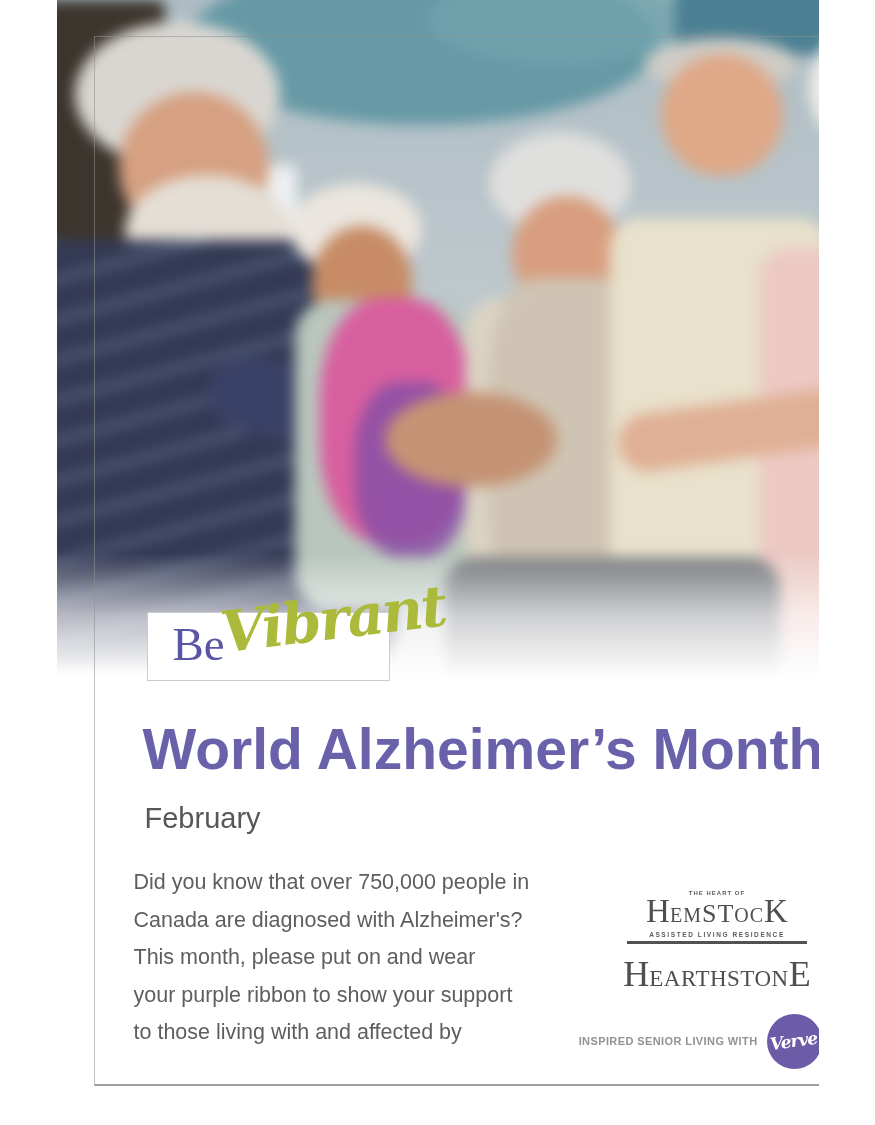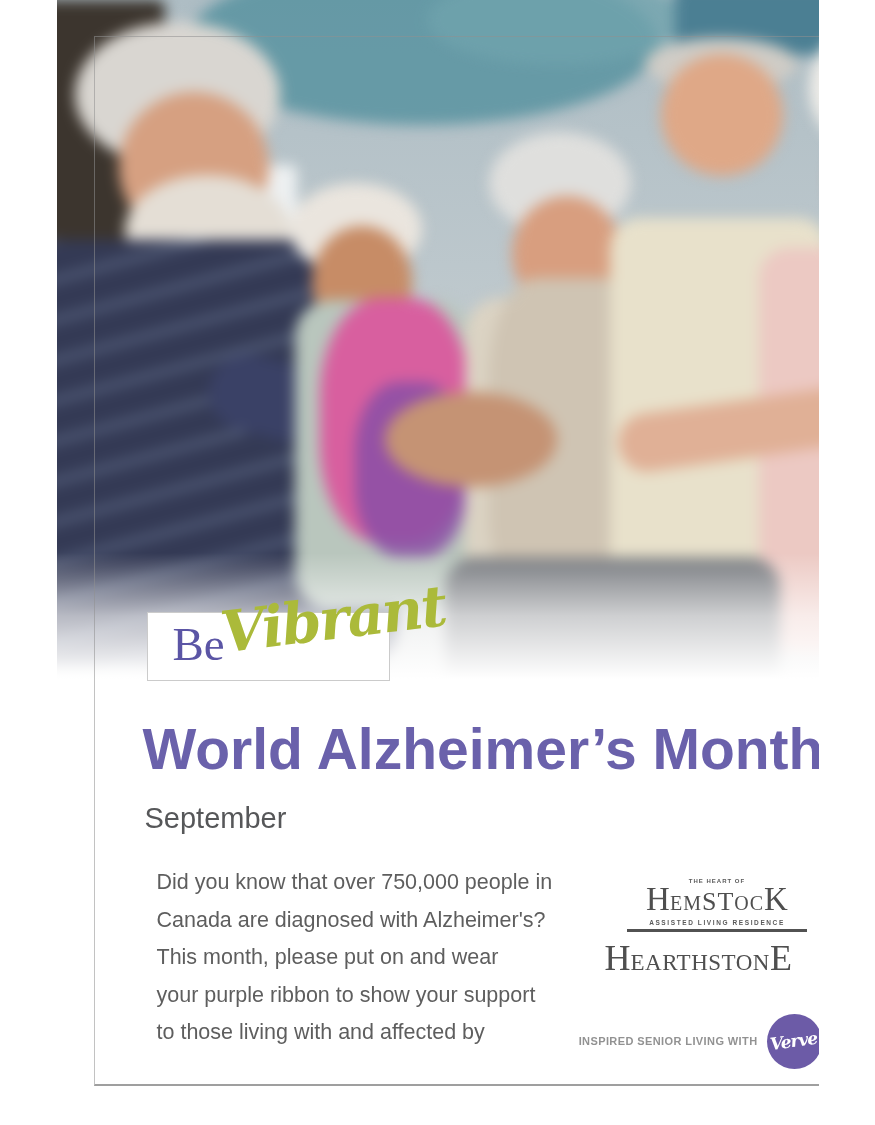--- a/index.html
+++ b/index.html
@@ -80,37 +80,37 @@
   .title {
     position:absolute; left:86px; top:716px; z-index:4;
     font-family:Liberation Sans, sans-serif; font-size:57px; color:#6a61ab;
     white-space:nowrap;
   }
   .subtitle {
     position:absolute; left:88px; top:802px; z-index:4;
     font-size:29px; color:#565759;
   }
   .body-text {
-    position:absolute; left:100px; top:864px; width:440px; z-index:4;
+    position:absolute; left:77px; top:864px; width:440px; z-index:4;
     font-size:21.5px; line-height:37.5px; color:#5e5e5e;
     white-space:pre-line;
   }
 
   
   .logo-col { position:absolute; left:548px; top:878px; width:225px; z-index:4; color:#4f4f4f; }
-  .hemstock { width:180px; margin:0 auto; text-align:center; }
+  .hemstock { width:180px; margin:12px auto; text-align:center; }
   .hemstock .tiny-top { font-size:6px; letter-spacing:1px; font-weight:bold; color:#5a5a5a; }
   .hemstock .name { font-family:"Liberation Serif", serif; line-height:30px; white-space:nowrap; }
   .hemstock .big   { font-size:33px; }
   .hemstock .small { font-size:20px; letter-spacing:1px; }
   .hemstock .med   { font-size:26px; letter-spacing:1px; }
   .hemstock .tiny-bottom { font-size:6.5px; letter-spacing:1.6px; font-weight:bold; margin-top:-1px; color:#5a5a5a; }
   .hemstock .rule { border-top:3px solid #525252; margin-top:3px; }
 
-  .hearthstone { width:225px; margin:8px auto 0; text-align:left; }
+  .hearthstone { width:225px; margin:8px auto 0; text-align:center; }
   .hearthstone .name { font-family:"Liberation Serif", serif; line-height:36px; white-space:nowrap; }
   .hearthstone .big   { font-size:36px; }
   .hearthstone .small { font-size:23px; letter-spacing:.5px; }
   .hearthstone .row2 { display:flex; align-items:center; justify-content:center; gap:6px; margin-top:-7px; }
   .hearthstone .place { font-family:"Liberation Serif", serif; font-size:16px; letter-spacing:2.5px; }
   .flourish { width:34px; height:12px; display:block; }
 
   .verve-lockup {
     position:absolute; left:550px; top:1012px; width:215px; height:58px; z-index:4;
     display:flex; align-items:center; justify-content:flex-end; gap:9px;
@@ -168,21 +168,21 @@
   </div>
 
   <div class="frame"></div>
 
   <div class="badge">
     <span class="badge-be">Be</span>
     <span class="badge-vibrant">Vibrant</span>
   </div>
 
   <h1 class="title">World Alzheimer’s Month</h1>
-  <div class="subtitle">September</div>
+  <div class="subtitle">February</div>
   <div class="body-text">Did you know that over 750,000 people in
 Canada are diagnosed with Alzheimer's?
 This month, please put on and wear
 your purple ribbon to show your support
 to those living with and affected by</div>
 
   <div class="logo-col">
 
     <div class="hemstock">
       <div class="tiny-top">THE HEART OF</div>

